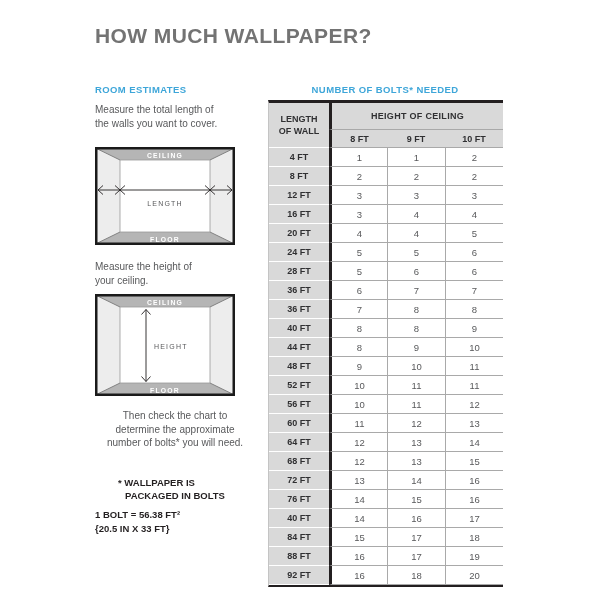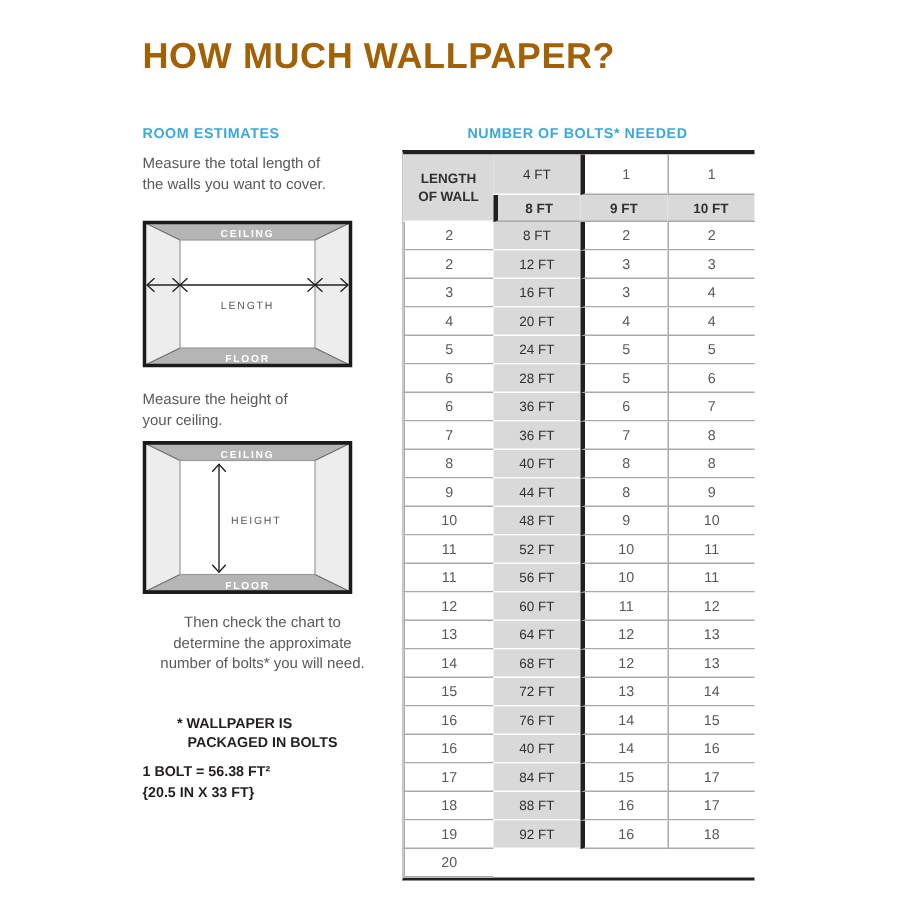--- a/index.html
+++ b/index.html
@@ -3,21 +3,21 @@
 <meta charset="utf-8">
 <style>
   html,body{margin:0;padding:0;}
   body{
     width:600px;height:600px;background:#ffffff;position:relative;
     font-family:"Liberation Sans","DejaVu Sans",sans-serif;overflow:hidden;
   }
   .abs{position:absolute;}
   
   .page-title{
-    left:95px;top:24px;font-size:24px;font-weight:bold;color:#a16207;
+    left:95px;top:24px;font-size:21px;font-weight:bold;color:#737373;
     letter-spacing:.4px;
   }
   .section-head{
     font-size:9.5px;font-weight:bold;color:#3ea6d9;letter-spacing:.4px;
   }
   .left-head{left:95px;top:84px;}
   .table-head{left:268px;top:84px;width:234px;text-align:center;}
   
   .step{
     left:95px;width:160px;font-size:10px;line-height:13.5px;color:#58595b;
@@ -56,21 +56,21 @@
     grid-column:2/5;grid-row:1;background:#d9d9d9;font-size:9px;font-weight:bold;
     color:#303032;letter-spacing:.3px;border-bottom:1px solid #a9a9a9;
     border-left:3px solid #231f20;
   }
   .subh{
     grid-row:2;background:#d9d9d9;font-size:9px;font-weight:bold;color:#303032;
     border-bottom:1px solid #a9a9a9;
   }
   .subh.first{border-left:3px solid #231f20;}
   .rowlab{
-    background:#d9d9d9;font-size:9px;font-weight:normal;color:#303032;
+    background:#d9d9d9;font-size:9px;font-weight:bold;color:#303032;
     border-bottom:1px solid #ffffff;
   }
   .val{
     font-size:9.5px;color:#58595b;border-bottom:1px solid #a9a9a9;background:#ffffff;
   }
   .val.c0{border-left:3px solid #231f20;}
   .val.c1,.val.c2{border-left:1px solid #a9a9a9;}
 </style>
 </head>
 <body>
@@ -143,20 +143,21 @@
 <div class="abs boltinfo">
   <div>1 BOLT = 56.38 FT²</div>
   <div>{20.5 IN X 33 FT}</div>
 </div>
 
 <div class="abs section-head table-head">NUMBER OF BOLTS* NEEDED</div>
 
 <div class="abs tbl" id="bolts-table">
   <div class="cell corner">LENGTH
 OF WALL</div>
+  <div class="cell group">HEIGHT OF CEILING</div>
   <div class="cell subh first">8 FT</div>
   <div class="cell subh">9 FT</div>
   <div class="cell subh">10 FT</div>
 
 <div class="cell rowlab">4 FT</div>
     <div class="cell val c0">1</div>
     <div class="cell val c1">1</div>
     <div class="cell val c2">2</div>
     <div class="cell rowlab">8 FT</div>
     <div class="cell val c0">2</div>

